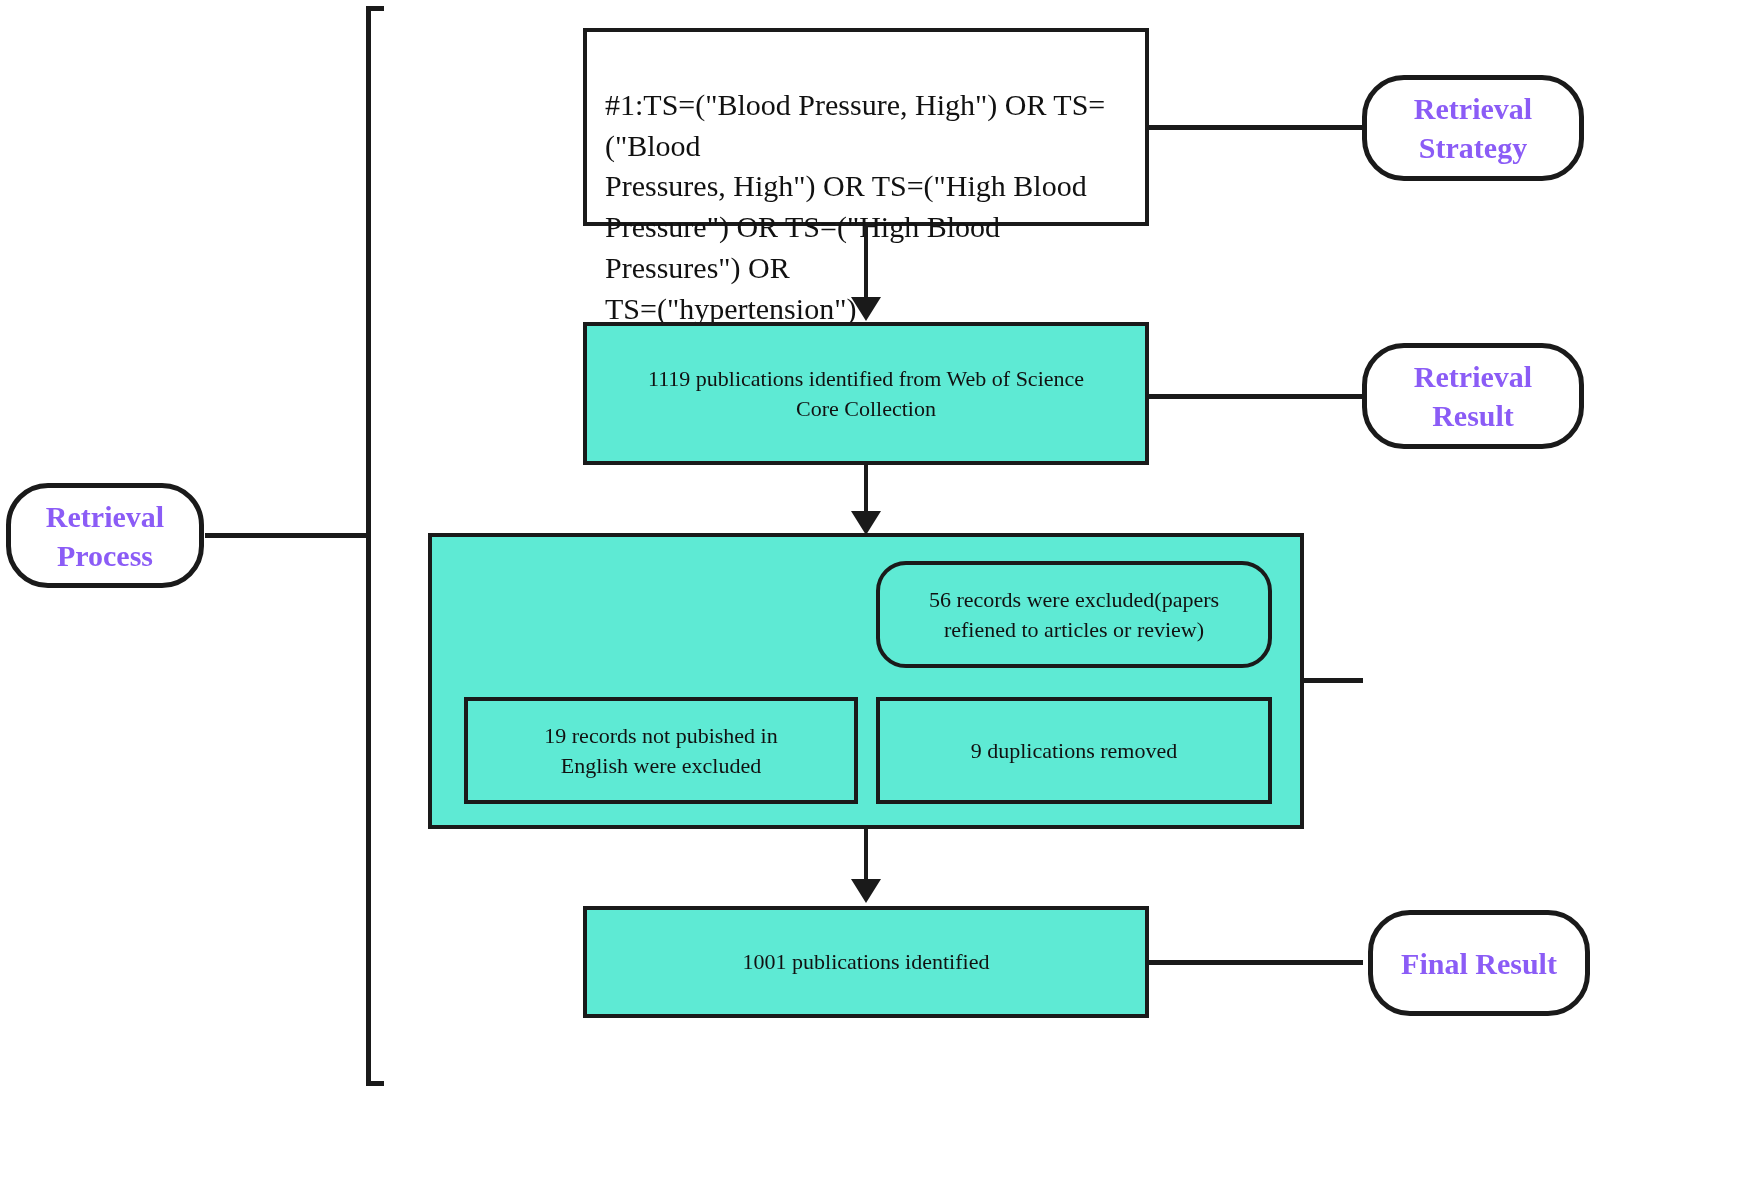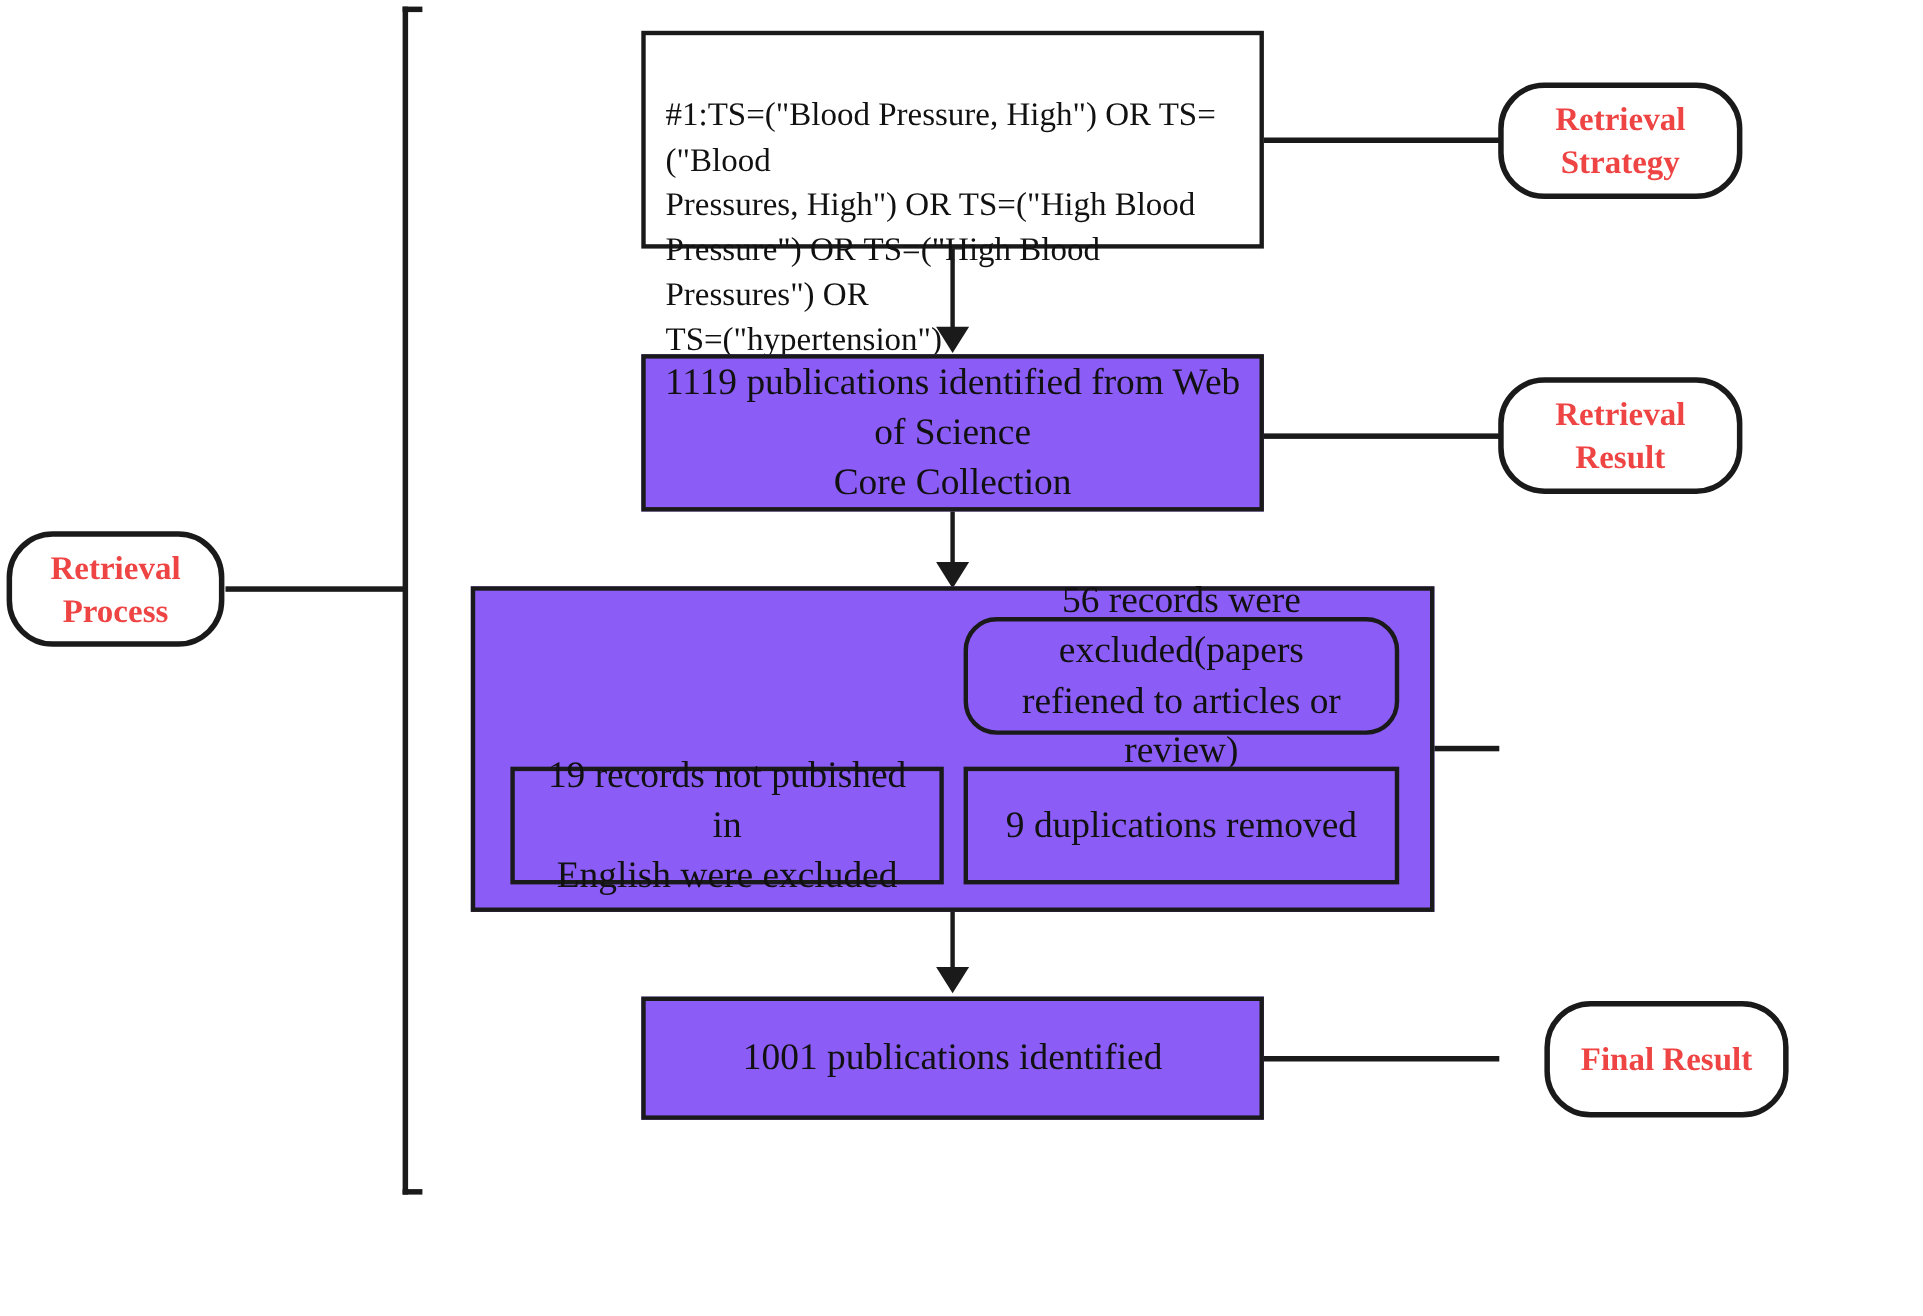--- a/index.html
+++ b/index.html
@@ -17,45 +17,45 @@
     height: 1196px;
     background: #ffffff;
     overflow: hidden;
   }
 
   
   .box {
     position: absolute;
     box-sizing: border-box;
     border: 4px solid #1a1a1a;
-    background: #8b5cf6;
+    background: #5eead4;
     display: flex;
     align-items: center;
     justify-content: center;
     text-align: center;
-    font-size: 34px;
+    font-size: 22px;
     line-height: 1.34;
     color: #111111;
   }
   .box .txt { padding: 0 14px; white-space: pre-line; }
 
   .pill {
     position: absolute;
     box-sizing: border-box;
     border: 5px solid #1a1a1a;
     border-radius: 42px;
     background: #ffffff;
     display: flex;
     align-items: center;
     justify-content: center;
     text-align: center;
     font-weight: bold;
     font-size: 30px;
     line-height: 1.30;
-    color: #ef4444;
+    color: #8b5cf6;
   }
   .pill .txt { padding: 0 10px; white-space: pre-line; }
 
   .strategy-box {
     position: absolute;
     box-sizing: border-box;
     border: 4px solid #1a1a1a;
     background: #ffffff;
     font-size: 30px;
     line-height: 1.36;
@@ -165,17 +165,17 @@
 
   <div class="arrow" style="left:864px; top:829px; height:66px;"></div>
   <div class="arrowhead" style="left:851px; top:879px;"></div>
 
   <div class="box" style="left:583px; top:906px; width:566px; height:112px;">
     <span class="txt">1001 publications identified</span>
   </div>
 
   <div class="hline" style="left:1149px; top:960px; width:214px; height:5px;"></div>
 
-  <div class="pill" style="left:1404px; top:910px; width:222px; height:106px;">
+  <div class="pill" style="left:1368px; top:910px; width:222px; height:106px;">
     <span class="txt">Final Result</span>
   </div>
 
 </div>
 
 </body></html>

